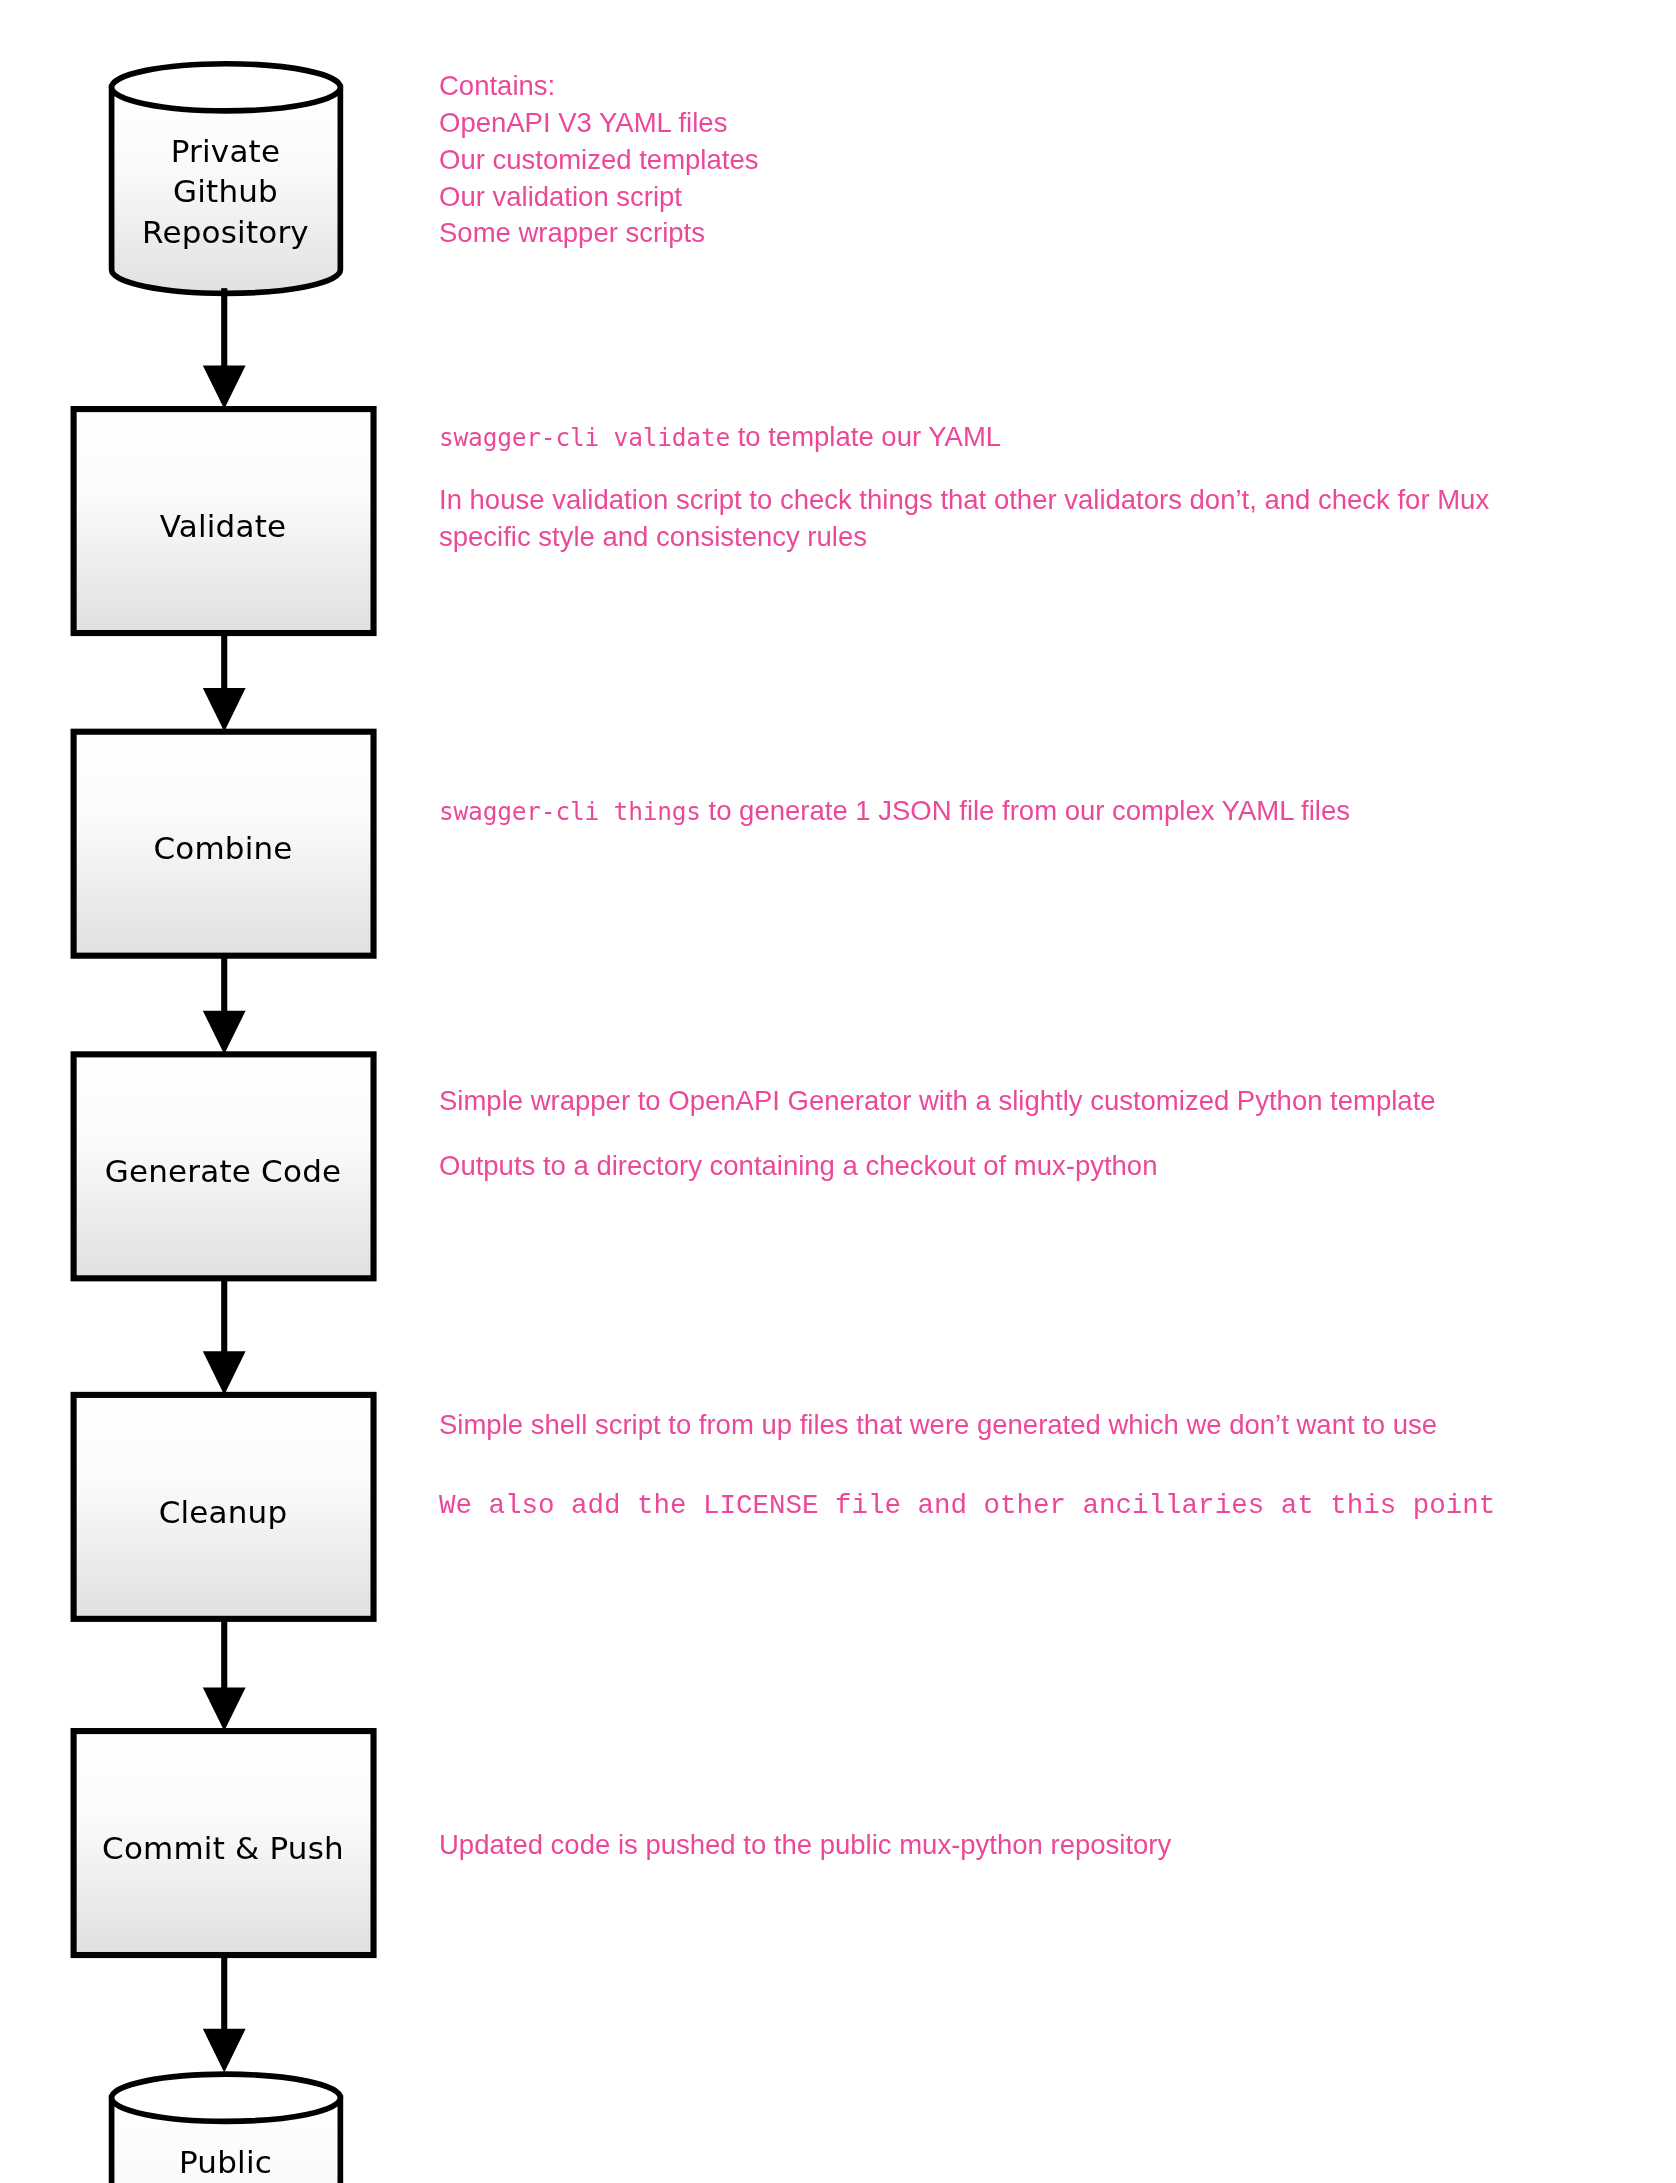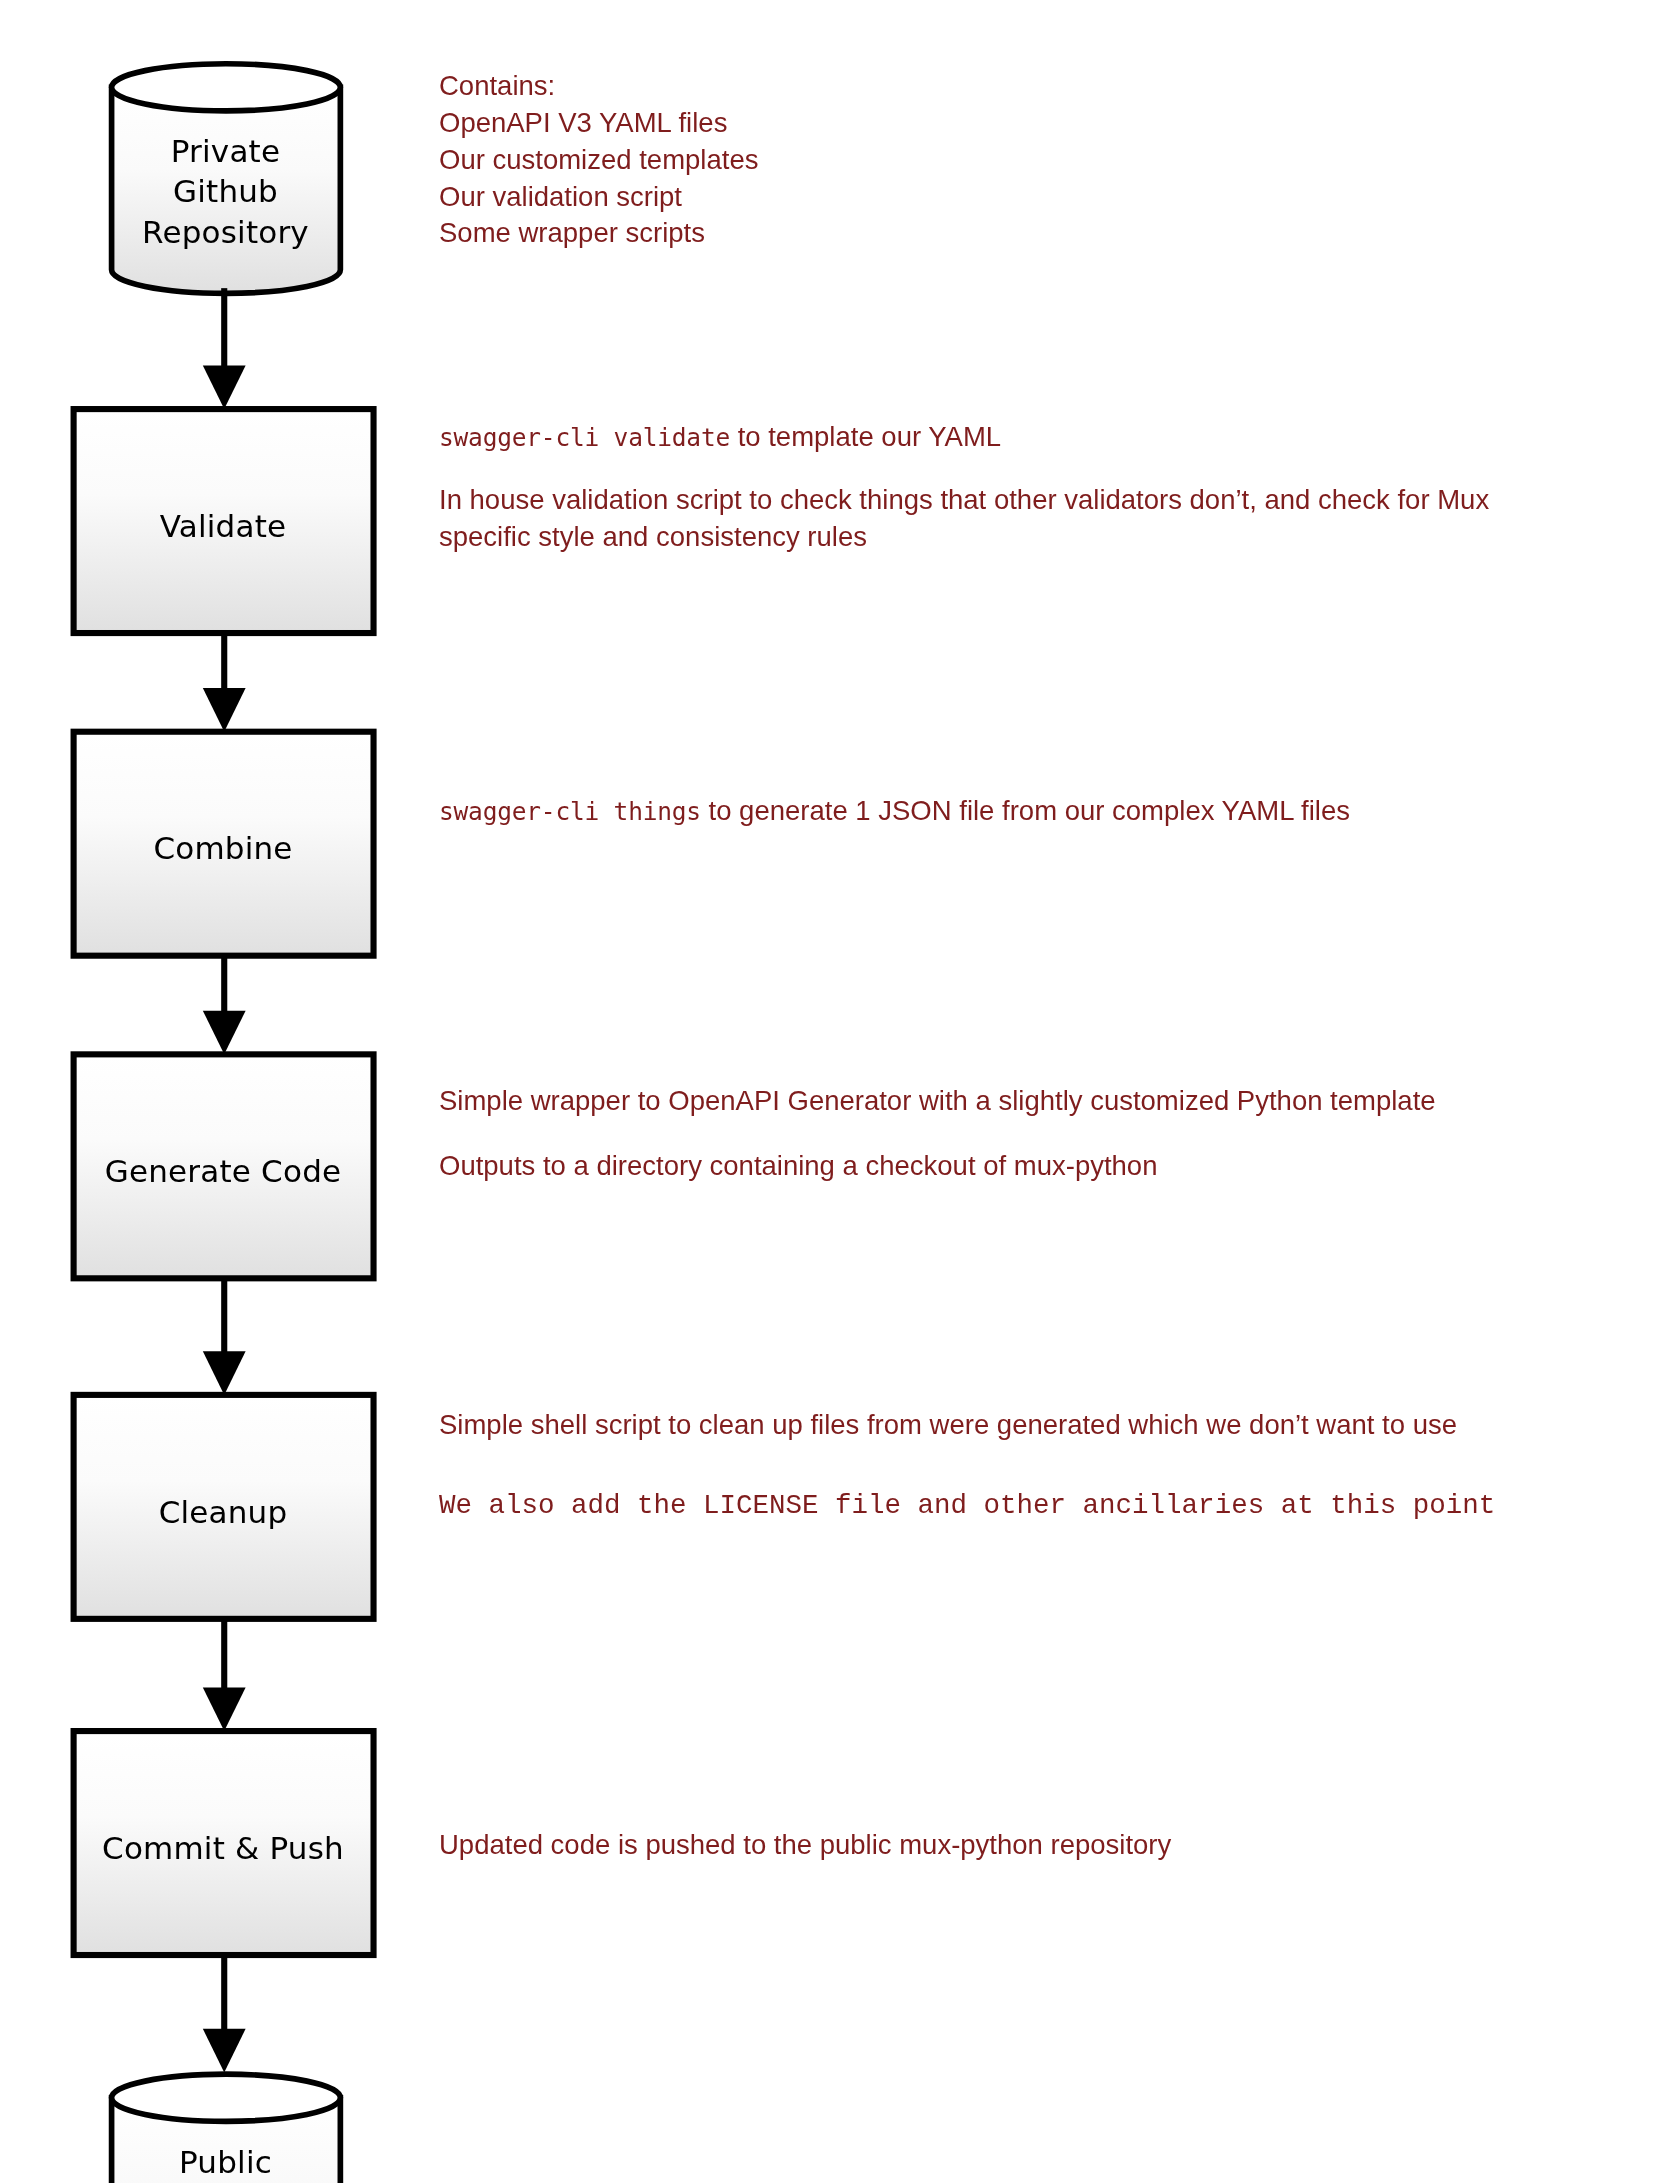--- a/index.html
+++ b/index.html
@@ -42,21 +42,21 @@
     white-space: pre-line;
     pointer-events: none;
   }
 
   
   .annotation {
     position: absolute;
     font-family: "Liberation Sans", sans-serif;
     font-size: 27.5px;
     line-height: 1.34;
-    color: #7f1d1d;
+    color: #ec4899;
     width: 1144px;
   }
   .annotation p {
     margin: 0 0 26px 0;
   }
   .annotation p:last-child {
     margin-bottom: 0;
   }
   .annotation p.tight {
     margin-bottom: 0;
@@ -181,21 +181,21 @@
   <div class="annotation" style="left:439px; top:793px;">
     <p><code class="mono">swagger-cli things</code><span> to generate 1 JSON file from our complex YAML files</span></p>
   </div>
 
   <div class="annotation" style="left:439px; top:1083px;">
     <p>Simple wrapper to OpenAPI Generator with a slightly customized Python template</p>
     <p style="margin-top:28px;">Outputs to a directory containing a checkout of mux-python</p>
   </div>
 
   <div class="annotation" style="left:439px; top:1407px;">
-    <p>Simple shell script to clean up files from were generated which we don’t want to use</p>
+    <p>Simple shell script to from up files that were generated which we don’t want to use</p>
     <p style="margin-top:44px;font-family:Liberation Mono, monospace;">We also add the LICENSE file and other ancillaries at this point</p>
   </div>
 
   <div class="annotation" style="left:439px; top:1827px;">
     <p>Updated code is pushed to the public mux-python repository</p>
   </div>
 
 </div>
 
 

